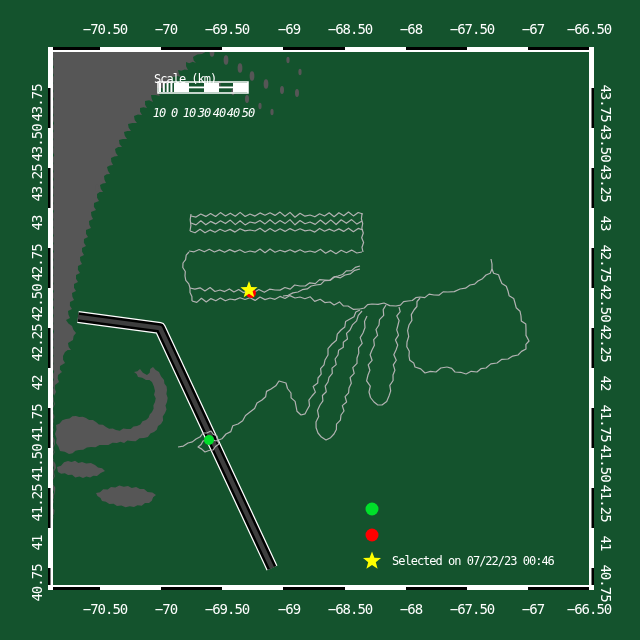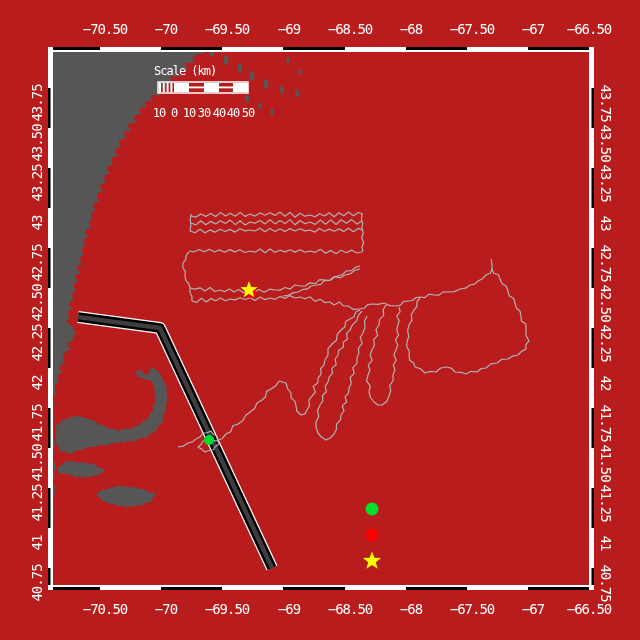--- a/index.html
+++ b/index.html
@@ -1,27 +1,27 @@
 <!DOCTYPE html>
 <html><head>
 <meta charset="utf-8">
 <style>
   html,body{margin:0;padding:0;background:#000;}
-  #stage{position:relative;width:640px;height:640px;background:#b91c1c;overflow:hidden;
+  #stage{position:relative;width:640px;height:640px;background:#14532d;overflow:hidden;
          font-family:"DejaVu Sans Mono",monospace;color:#fff;}
   #mapsvg{position:absolute;left:0;top:0;}
   .xtick{position:absolute;width:80px;margin-left:-40px;text-align:center;
          font-size:14px;letter-spacing:-1px;white-space:nowrap;}
   .ytick{position:absolute;width:80px;height:16px;margin-left:-40px;margin-top:-8px;
          text-align:center;font-size:14px;letter-spacing:-1px;white-space:nowrap;}
   .rotL{transform:rotate(-90deg);}
   .rotR{transform:rotate(90deg);}
   .maplabel{position:absolute;font-size:12px;letter-spacing:-1px;white-space:nowrap;}
   .scalenum{position:absolute;width:40px;margin-left:-20px;text-align:center;
-            font-size:12px;letter-spacing:-1px;}
+            font-size:12px;letter-spacing:-1px;font-style:italic;}
   .legend-item{position:absolute;font-size:12px;letter-spacing:-1px;white-space:nowrap;}
 </style>
 </head>
 <body>
 
 <div id="stage">
   <svg id="mapsvg" width="640" height="640">
       <defs>
         <clipPath id="mapclip">
           <rect x="53" y="48" width="536" height="537"></rect>
@@ -162,15 +162,16 @@
       <div class="ytick rotR" style="left:606px;top:583px;">40.75</div>
       <div class="scalenum" style="left:159px;top:106px;">10</div>
       <div class="scalenum" style="left:174px;top:106px;">0</div>
       <div class="scalenum" style="left:189px;top:106px;">10</div>
       <div class="scalenum" style="left:204px;top:106px;">30</div>
       <div class="scalenum" style="left:219px;top:106px;">40</div>
       <div class="scalenum" style="left:233px;top:106px;">40</div>
       <div class="scalenum" style="left:248px;top:106px;">50</div>
     </div>
 
-  <div class="maplabel" style="left:154px;top:64px;">Scale (km)</div>
+  <div class="maplabel" style="left:154px;top:72px;">Scale (km)</div>
 
+  <div class="legend-item" style="left:392px;top:554px;">Selected on 07/22/23 00:46</div>
 </div>
 
 </body></html>

